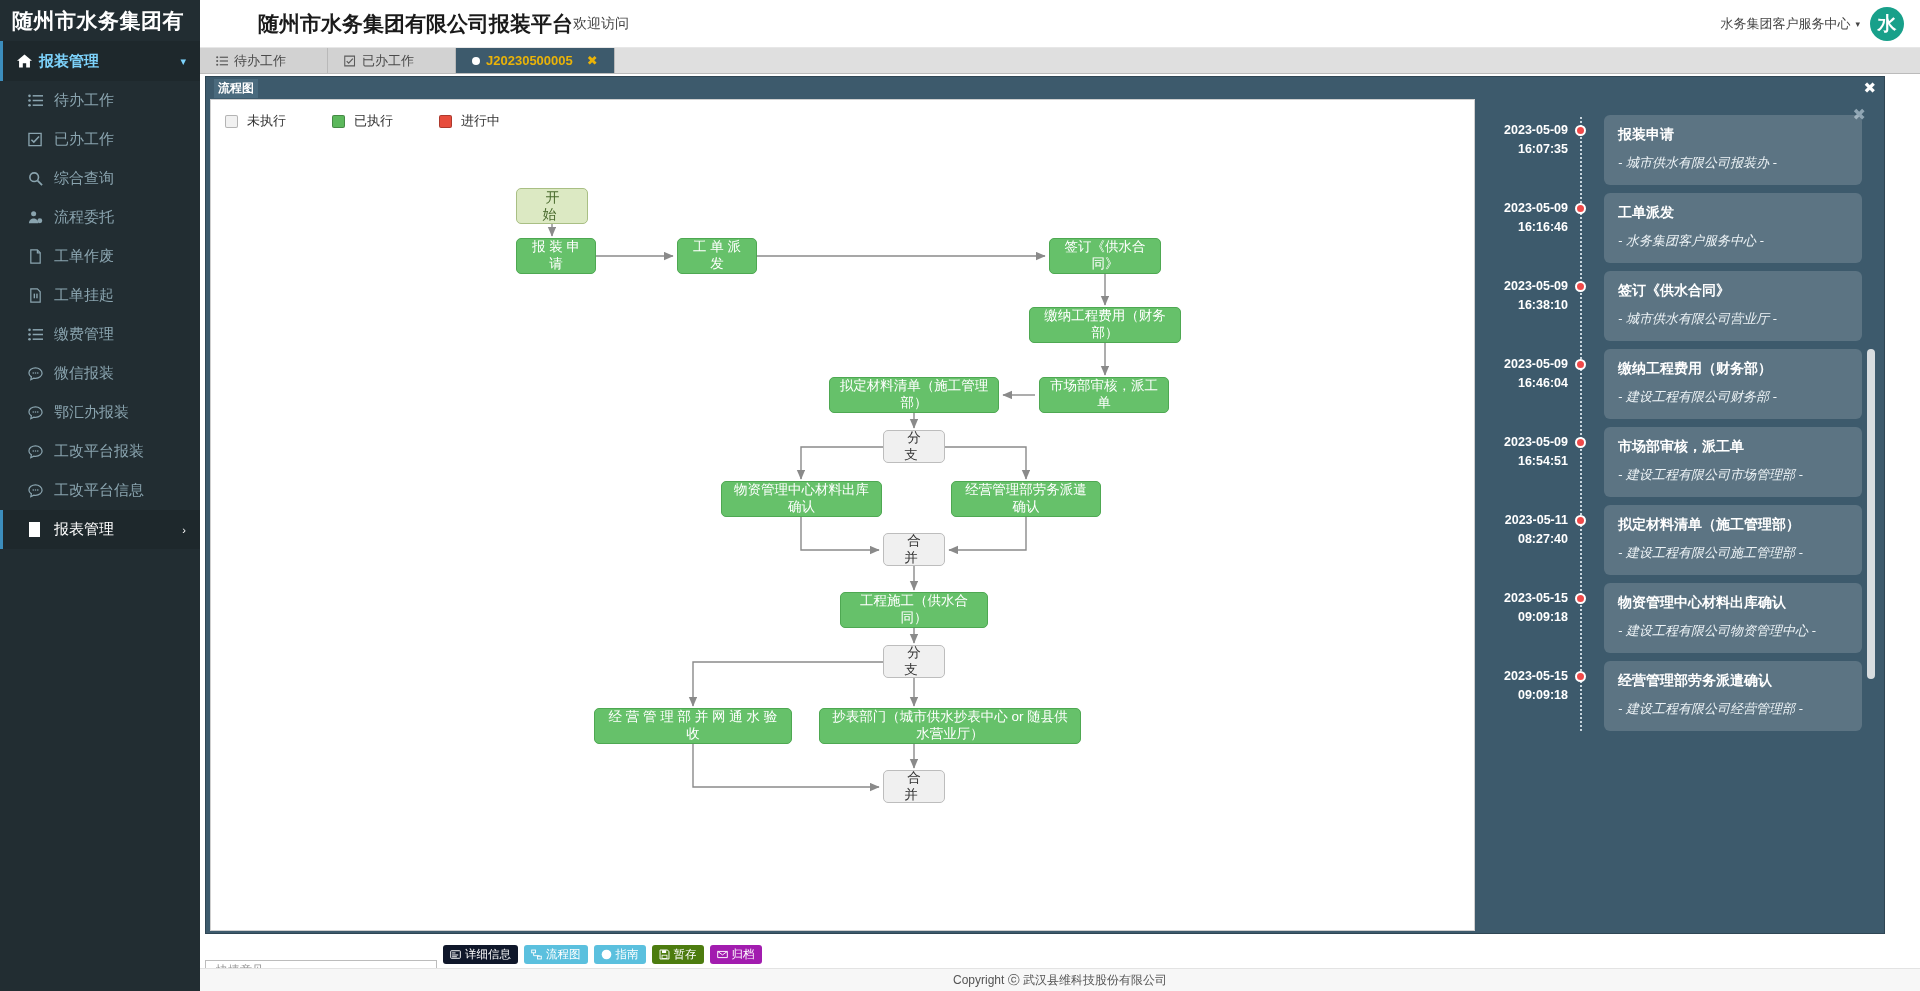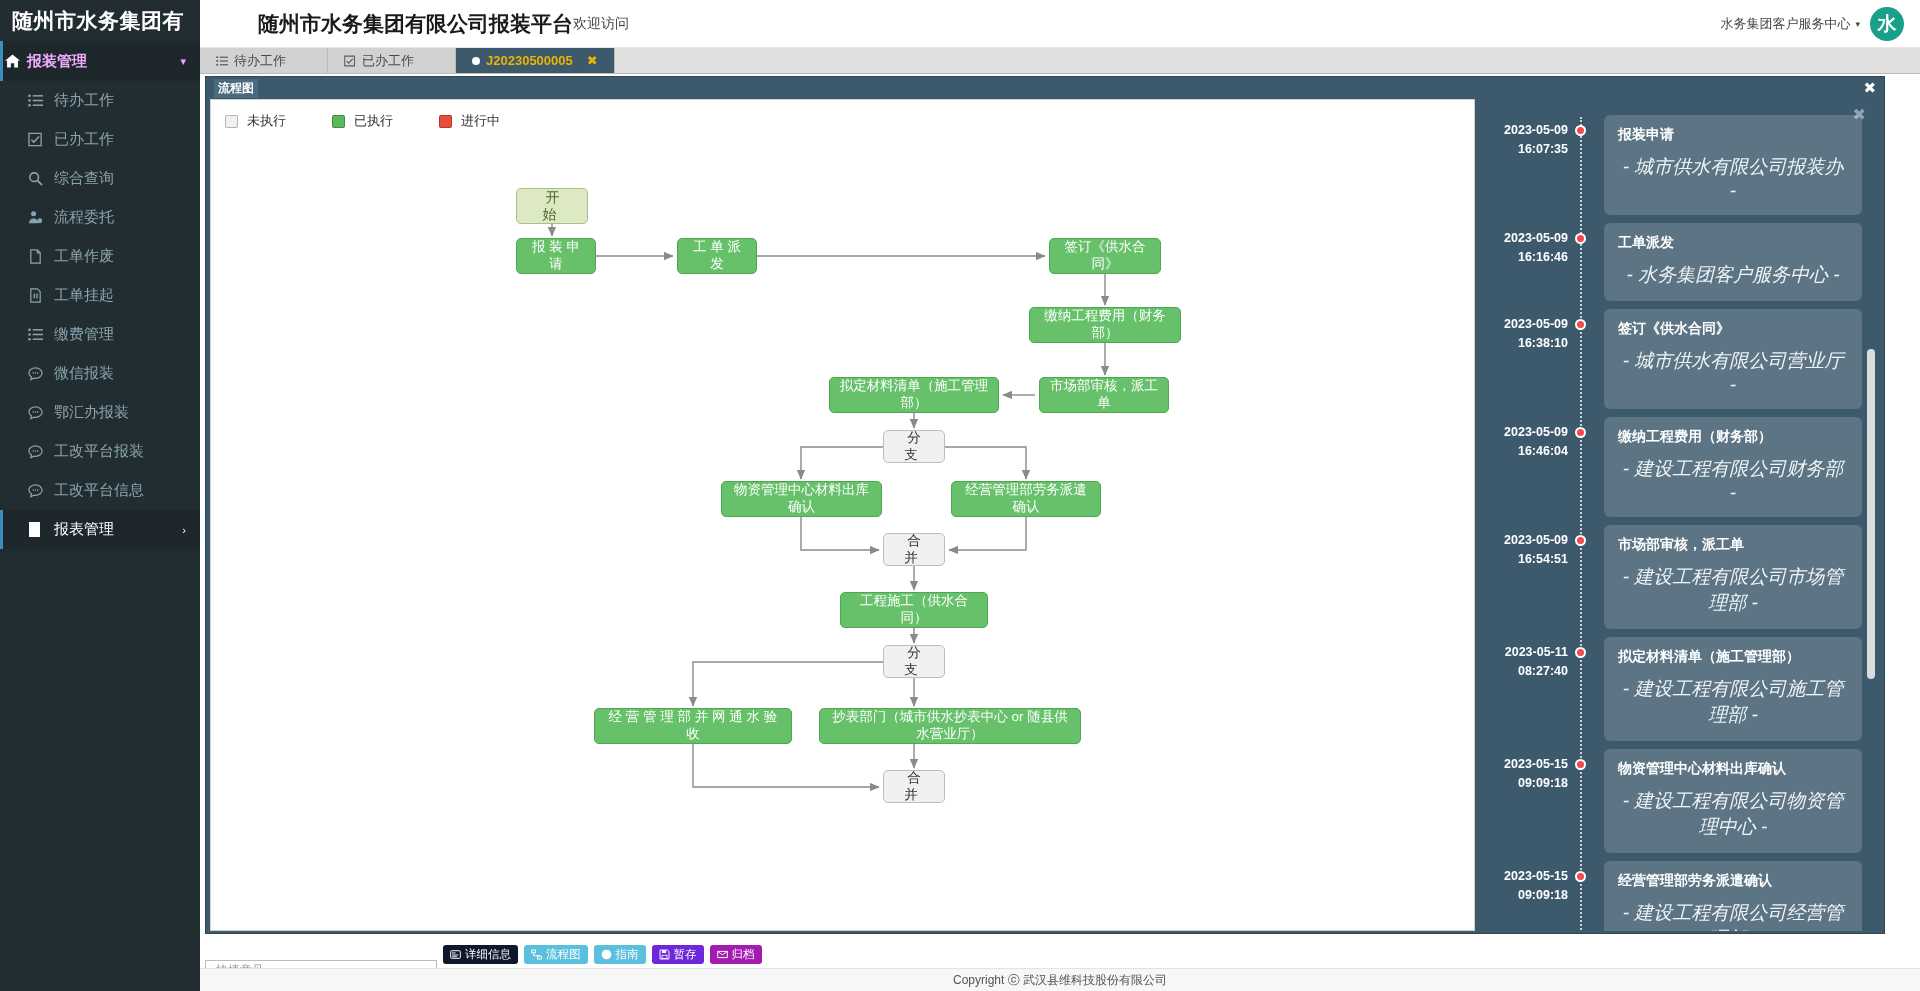--- a/index.html
+++ b/index.html
@@ -16,21 +16,21 @@
     background: #222d32; overflow: hidden;
   }
   #brand {
     height: 41px; line-height: 41px;
     color: #ffffff; font-size: 21px; font-weight: bold;
     padding-left: 12px; white-space: nowrap; overflow: hidden;
     letter-spacing: .5px;
   }
   #menu-header {
     height: 40px; background: #1e282c; display: flex; align-items: center;
-    padding: 0 14px 0 2px; color: #f0abfc; font-size: 15px; font-weight: bold;
+    padding: 0 14px 0 14px; color: #7dd3fc; font-size: 15px; font-weight: bold;
     border-left: 3px solid #3c8dbc;
   }
   #menu-header .mh-ico { width: 22px; font-size: 14px; }
   #menu-header .mh-label { flex: 1; }
   #menu-header .mh-caret { font-size: 11px; }
 
   .nav-item {
     display: flex; align-items: center; height: 39px;
     padding-left: 28px; color: #8aa4af; font-size: 15px; cursor: pointer;
     white-space: nowrap;
@@ -179,21 +179,21 @@
   }
   .tl-card {
     margin-left: 36px; background: rgba(255,255,255,.16);
     border-radius: 6px; padding: 11px 14px 13px 14px; width: 258px;
     flex: none;
   }
   .tl-card-title {
     color: #ffffff; font-size: 14px; font-weight: bold; margin-bottom: 10px;
   }
   .tl-card-sub {
-    color: #eef4f7; font-size: 19px; font-style: italic; text-align: center;
+    color: #eef4f7; font-size: 13px; font-style: italic; text-align: left;
   }
   #tl-sbar {
     position: absolute; right: 3px; top: 250px; width: 8px; height: 330px;
     background: #d8dde0; border-radius: 4px;
   }
 
   
   #ghost {
     position: absolute; right: 0; top: 0; width: 30px; height: 832px;
     background: #f3f3f3; overflow: hidden; font-size: 9px; color: #9fb8a8;
@@ -214,21 +214,21 @@
   #opinion-select .cv { margin-left: auto; font-size: 9px; color: #777; }
   .btn {
     height: 19px; display: flex; align-items: center; gap: 4px;
     padding: 0 7px; margin-left: 6px; font-size: 11.5px; color: #ffffff;
     border-radius: 3px; cursor: pointer; white-space: nowrap;
   }
   .btn svg { display:block; }
   .b-info { background: #0f172a; }
   .b-flow { background: #5bc0de; }
   .b-guide { background: #5bc0de; }
-  .b-save { background: #6d28d9; }
+  .b-save { background: #4d7c0f; }
   .b-arch { background: #a21caf; }
 
   #footer {
     position: absolute; left: 200px; top: 968px; width: 1720px; height: 23px;
     background: #f7f7f7; border-top: 1px solid #e3e3e3;
     display: flex; align-items: center; justify-content: center;
     font-size: 12px; color: #555; overflow: hidden;
   }
 </style>
 </head>

